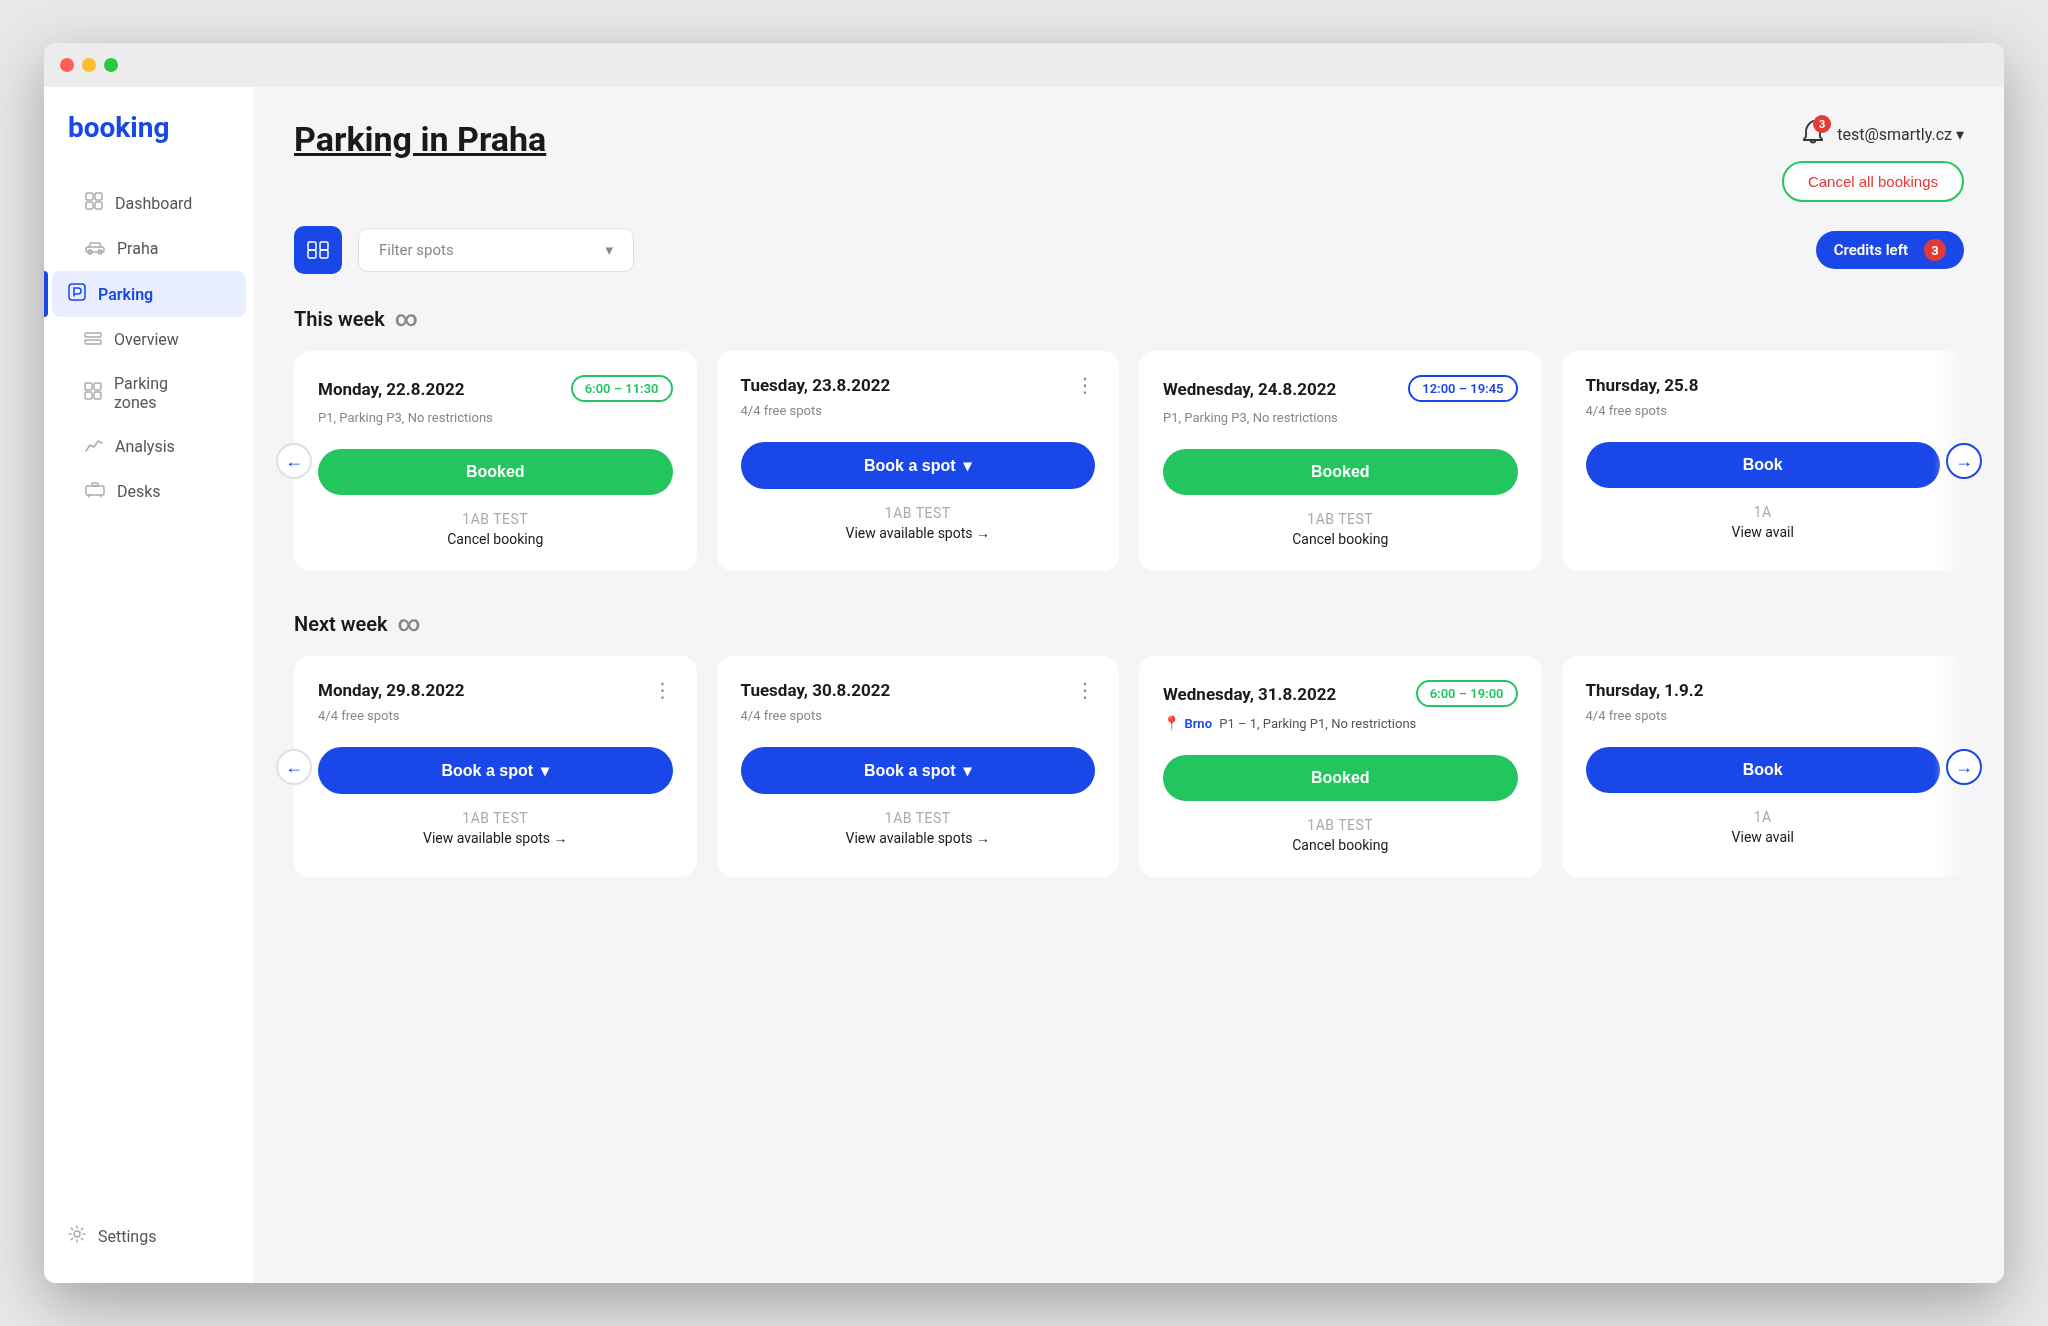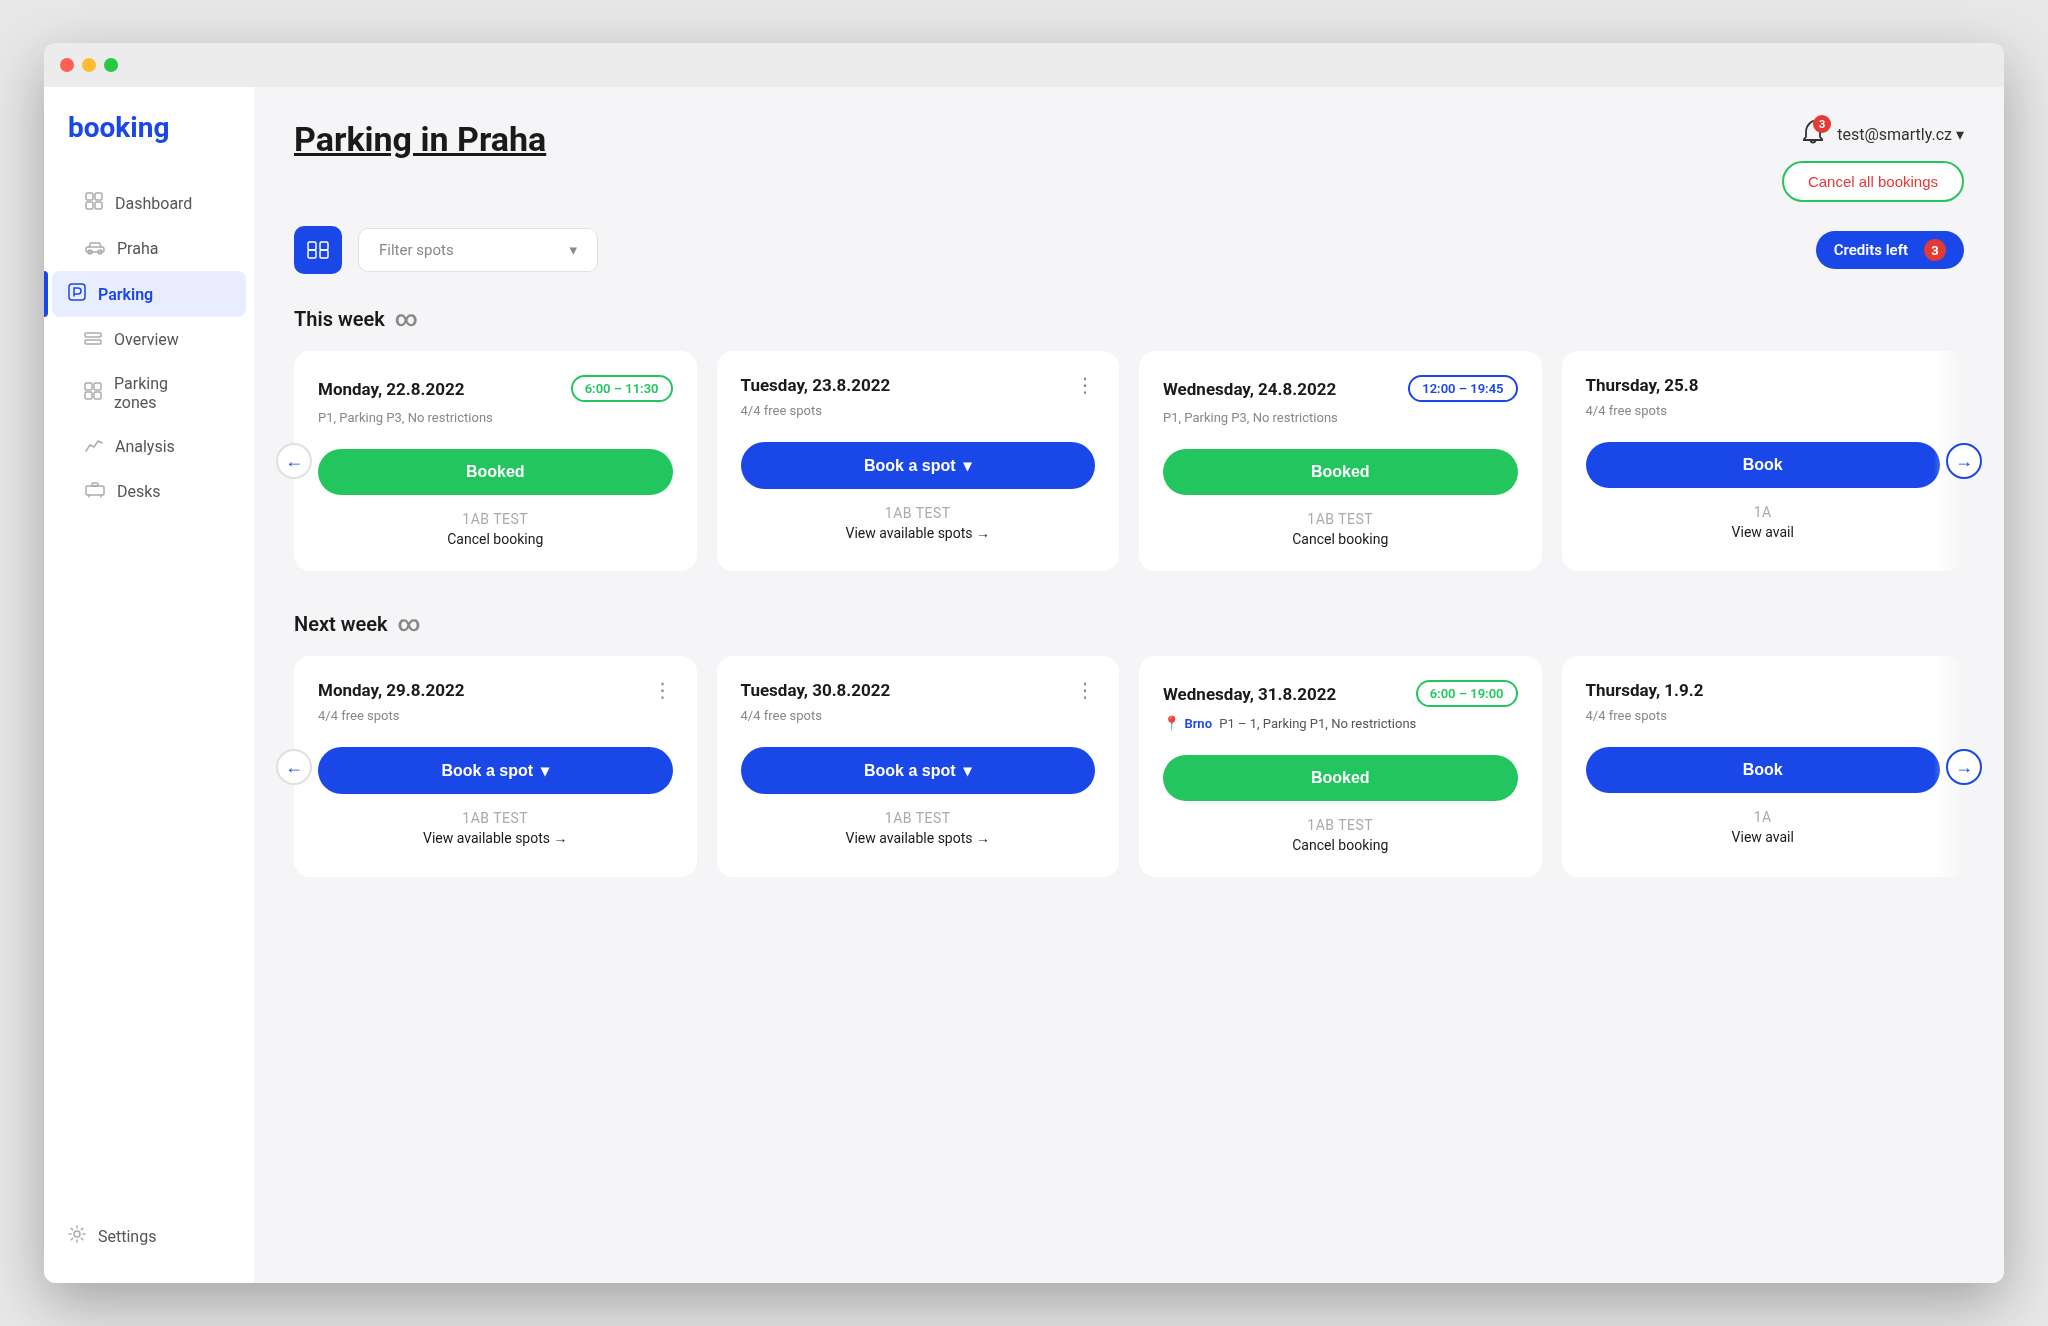--- a/index.html
+++ b/index.html
@@ -213,21 +213,21 @@
       font-size: 20px;
     }
     .filter-dropdown {
       display: flex;
       align-items: center;
       justify-content: space-between;
       background: white;
       border: 1px solid #e0e0e0;
       border-radius: 10px;
       padding: 12px 20px;
-      width: 240px;
+      width: 276px;
       cursor: pointer;
       font-size: 15px;
       color: #888;
     }
     
     .week-section {
       margin-bottom: 40px;
     }
     .week-title {
       font-size: 20px;

